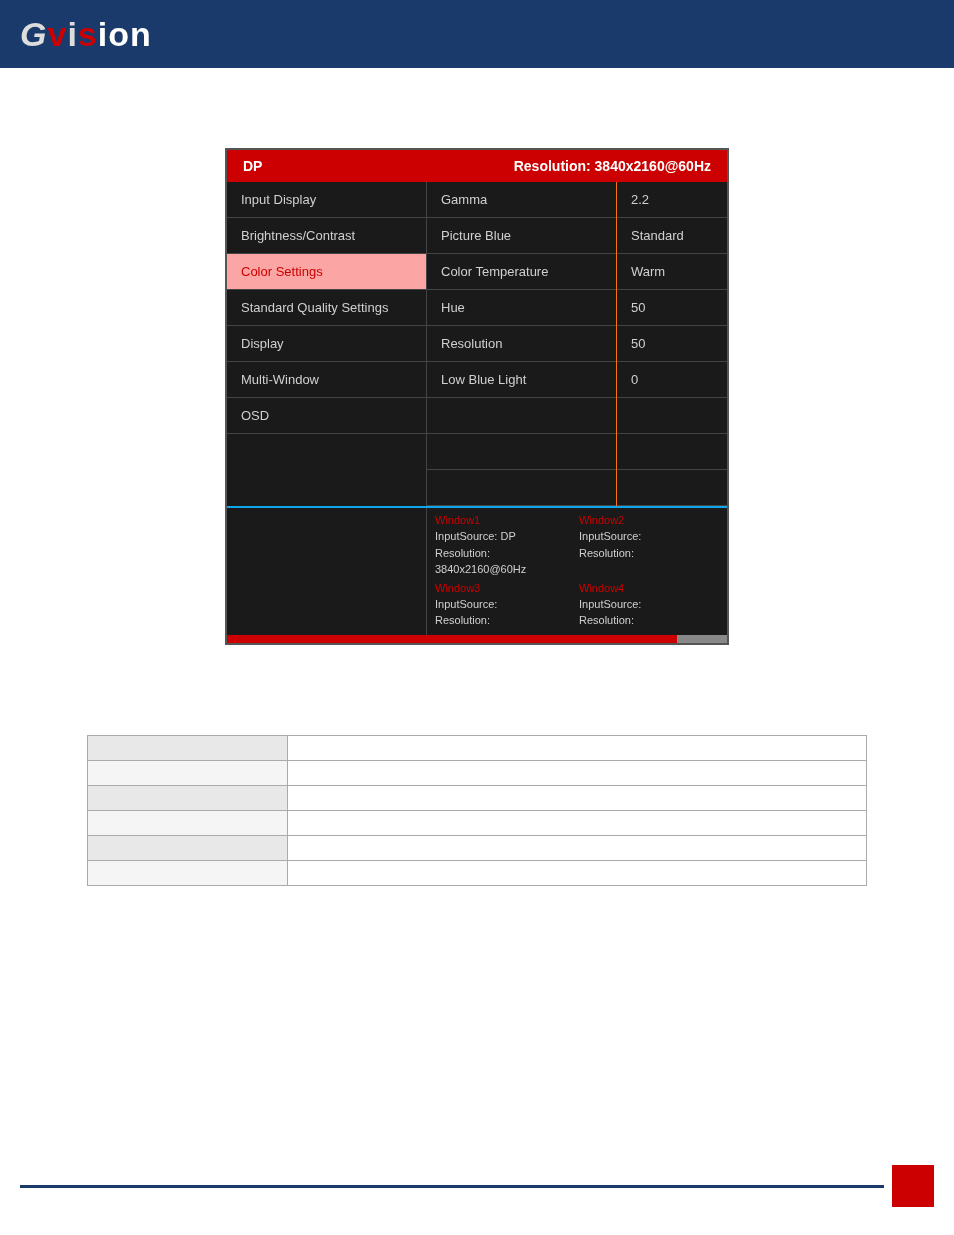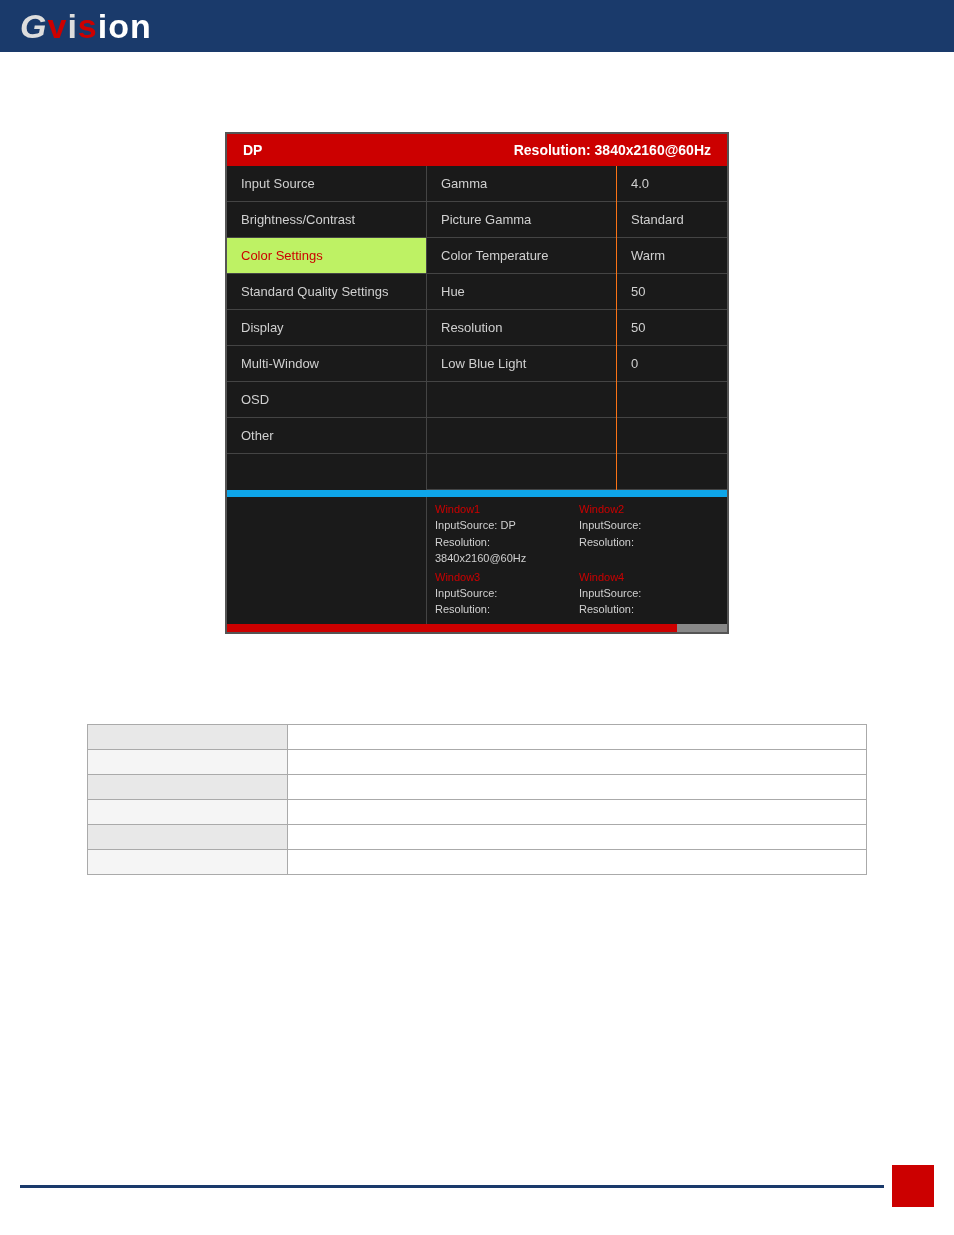--- a/index.html
+++ b/index.html
@@ -7,21 +7,21 @@
       background: #ffffff;
       font-family: Arial, sans-serif;
       width: 954px;
       min-height: 1235px;
       position: relative;
     }
 
     
     .header-bar {
       background: #1a3a6b;
-      height: 52px;
+      height: 68px;
       display: flex;
       align-items: center;
       padding: 0 20px;
     }
     .logo {
       font-size: 32px;
       font-weight: 900;
       color: #ffffff;
       font-style: italic;
       letter-spacing: 2px;
@@ -69,21 +69,21 @@
       border-bottom: 1px solid #444;
       padding: 10px 14px;
       color: #d0d0d0;
       font-size: 13px;
       min-height: 36px;
       display: flex;
       align-items: center;
     }
     .osd-row.active {
       color: #cc0000;
-      background: #bef264;
+      background: #fca5a5;
     }
     .osd-row.empty {
       min-height: 36px;
     }
     .window-title {
       color: #cc0000;
       font-size: 11px;
       margin-bottom: 2px;
     }
     .window-detail {
@@ -157,72 +157,69 @@
 
       <div class="osd-header">
         <span>DP</span>
         <span>Resolution: 3840x2160@60Hz</span>
       </div>
 
       <div class="osd-body">
 
         <div class="osd-col1">
           <div class="osd-row">
-            <span>Input Source</span>
+            <span>Input Display</span>
           </div>
           <div class="osd-row">
             <span>Brightness/Contrast</span>
           </div>
           <div class="osd-row active">
             <span>Color Settings</span>
           </div>
           <div class="osd-row">
             <span>Standard Quality Settings</span>
           </div>
           <div class="osd-row">
             <span>Display</span>
           </div>
           <div class="osd-row">
             <span>Multi-Window</span>
           </div>
           <div class="osd-row">
             <span>OSD</span>
           </div>
-          <div class="osd-row">
-            <span>Other</span>
-          </div>
         </div>
 
         <div class="osd-col2">
           <div class="osd-row">
             <span>Gamma</span>
           </div>
           <div class="osd-row">
-            <span>Picture Gamma</span>
+            <span>Picture Blue</span>
           </div>
           <div class="osd-row">
             <span>Color Temperature</span>
           </div>
           <div class="osd-row">
             <span>Hue</span>
           </div>
           <div class="osd-row">
             <span>Resolution</span>
           </div>
           <div class="osd-row">
             <span>Low Blue Light</span>
           </div>
           <div class="osd-row empty"></div>
           <div class="osd-row empty"></div>
           <div class="osd-row empty"></div>
         </div>
 
         <div class="osd-col3">
           <div class="osd-row">
-            <span>4.0</span>
+            <span>2.2</span>
           </div>
           <div class="osd-row">
             <span>Standard</span>
           </div>
           <div class="osd-row">
             <span>Warm</span>
           </div>
           <div class="osd-row">
             <span>50</span>
           </div>
@@ -231,21 +228,21 @@
           </div>
           <div class="osd-row">
             <span>0</span>
           </div>
           <div class="osd-row empty"></div>
           <div class="osd-row empty"></div>
           <div class="osd-row empty"></div>
         </div>
       </div>
 
-      <div style="border-top: 7px solid #0ea5e9; display:flex;">
+      <div style="border-top: 2px solid #0ea5e9; display:flex;">
         <div style="width:200px; flex-shrink:0; border-right:1px solid #444;"></div>
         <div style="flex:1;">
           <div class="windows-grid">
 
             <div class="window-block">
               <div class="window-title">Window1</div>
               <div class="window-detail">
                 <span>InputSource:</span><span> DP</span><br>
                 <span>Resolution:</span><span> 3840x2160@60Hz</span>
               </div>

